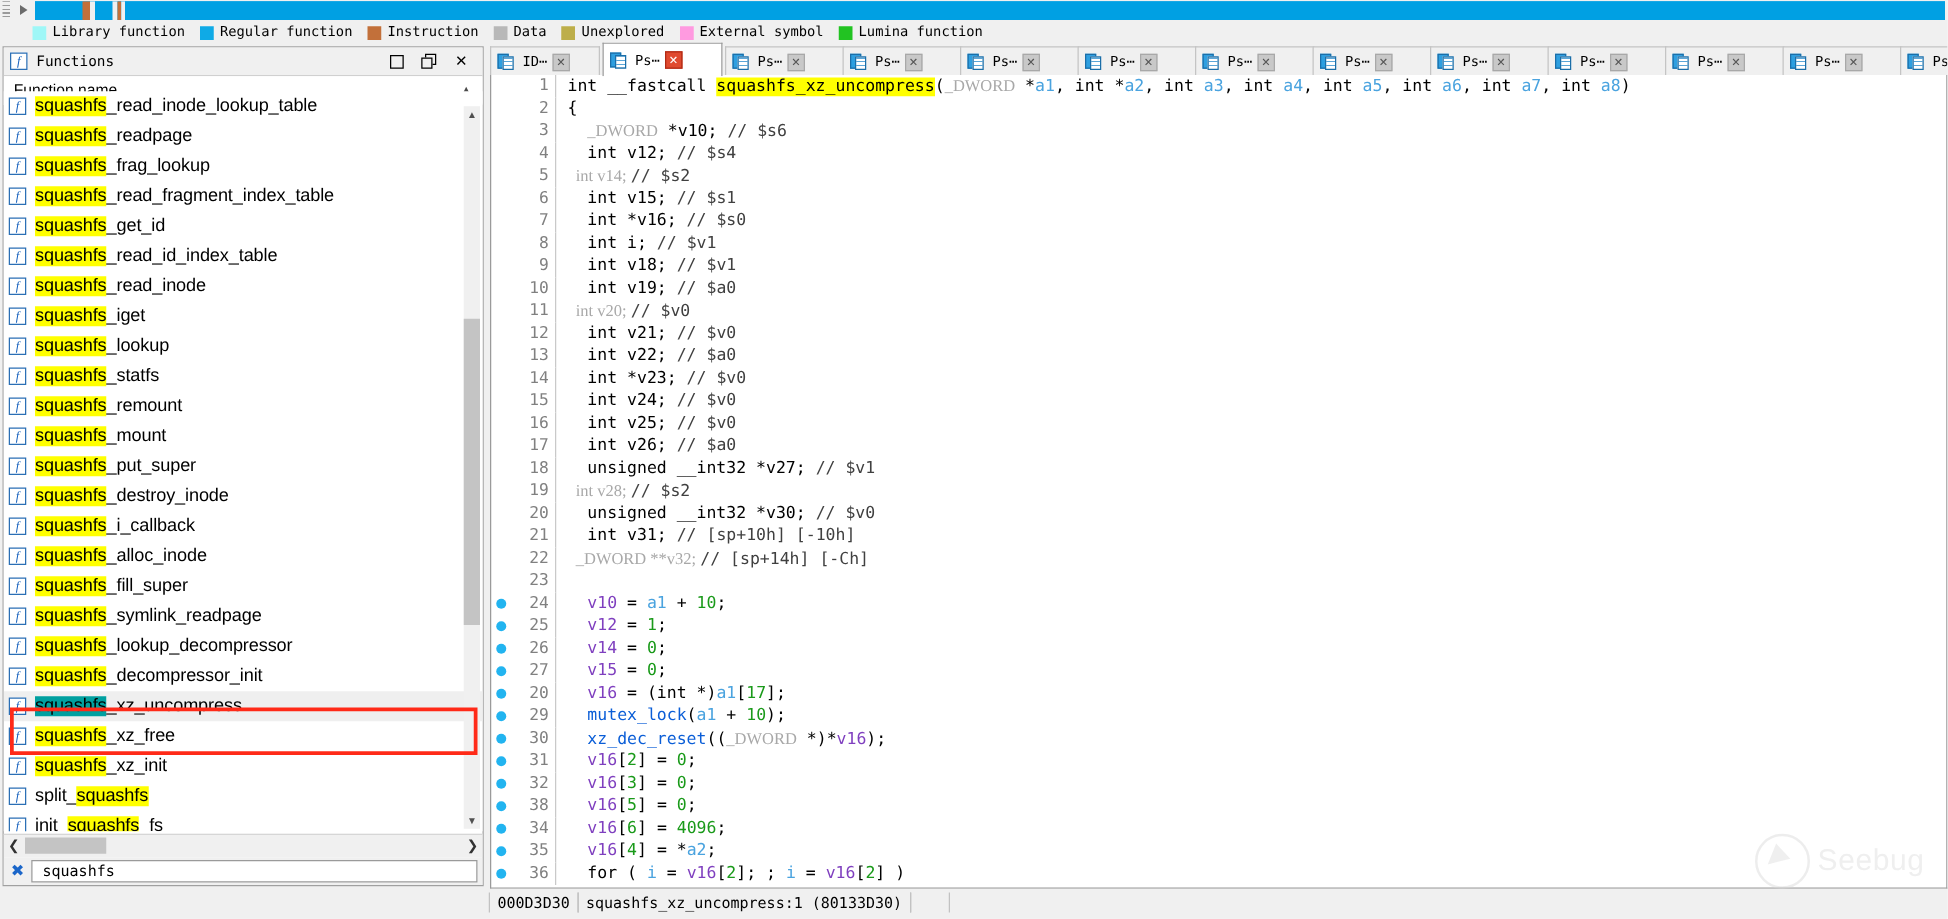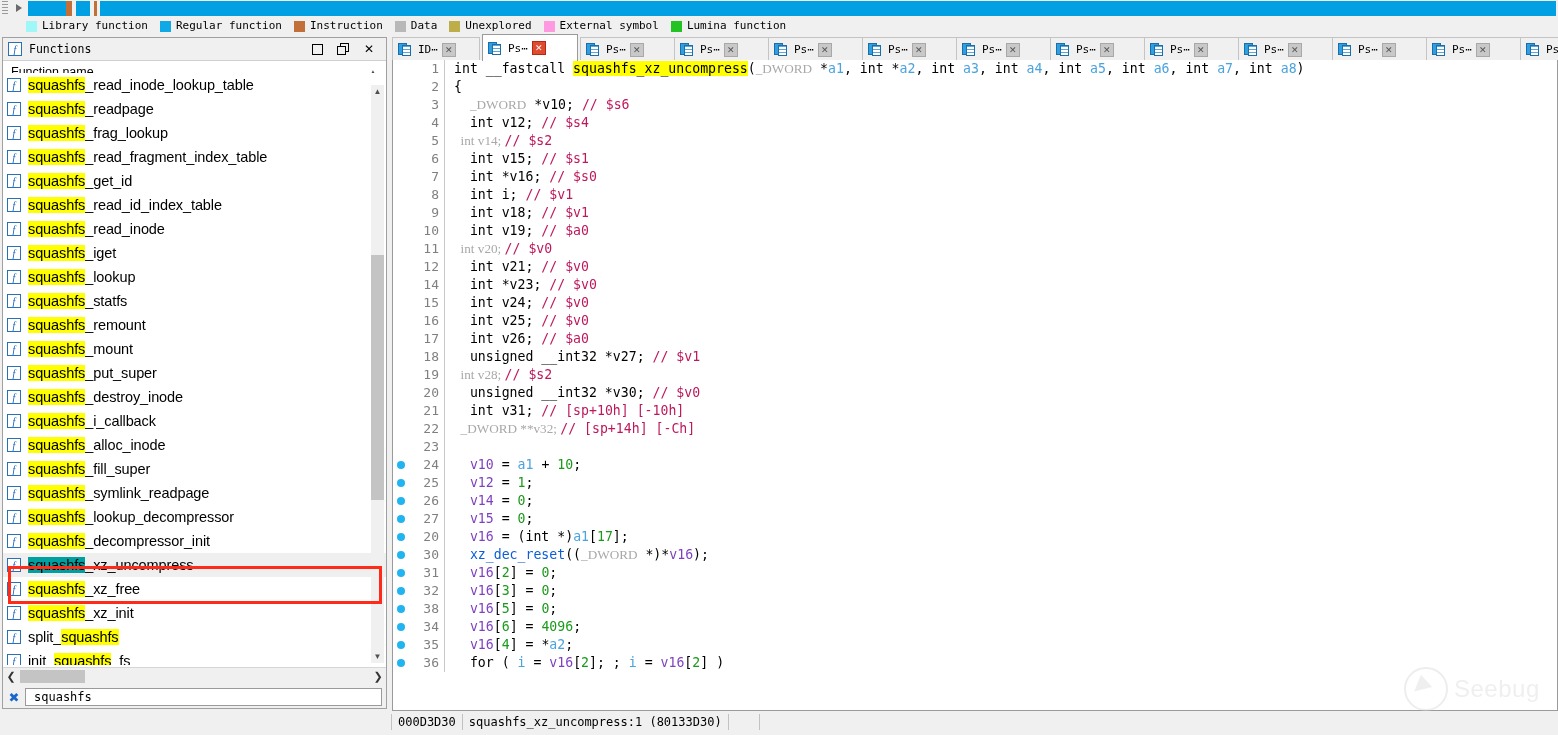--- a/index.html
+++ b/index.html
@@ -104,21 +104,21 @@
     border:1px solid #9a9a9a;border-top:none;box-sizing:border-box;overflow:hidden;}
   .codewrap{position:absolute;left:0;top:0;right:0;bottom:0;}
   .cline{height:18px;display:flex;align-items:center;white-space:pre;
     font-family:"DejaVu Sans Mono",monospace;font-size:13.2px;line-height:18px;}
   .dot{width:16px;flex:0 0 auto;display:flex;align-items:center;justify-content:center;}
   .dot.on:before{content:"";width:8px;height:8px;border-radius:50%;background:#22b4f0;display:block;}
   .lnum{width:30px;flex:0 0 auto;text-align:right;color:#808080;font-size:13px;padding-right:5px;}
   .gut{width:1px;flex:0 0 auto;height:18px;background:#c9c9c9;margin-right:9px;}
   .src{flex:1;}
   .k{color:#000;}
-  .cm{color:#be185d;}
+  .cm{color:#404040;}
   .var{color:#7f3fbf;}
   .fn{color:#0b5ed7;}
   .num{color:#1a9a1a;}
   .arg{color:#4aa3df;}
   .dim{color:#a8a8a8;font-family:Liberation Serif, serif;}
   .yh{background:#ffff00;}
 
   
   .statusbar{position:absolute;left:392px;bottom:2px;width:1166px;height:22px;background:#f0f0f0;
     display:flex;align-items:center;}
@@ -398,35 +398,37 @@
         <div class="cline"><span class="dot"></span><span class="lnum">3</span><span class="gut"></span><span class="src"><span class="k">  </span><span class="dim">_DWORD</span><span class="k"> *</span><span class="k">v10</span><span class="k">; </span><span class="cm">// $s6</span></span></div>
         <div class="cline"><span class="dot"></span><span class="lnum">4</span><span class="gut"></span><span class="src"><span class="k">  int </span><span class="k">v12</span><span class="k">; </span><span class="cm">// $s4</span></span></div>
         <div class="cline"><span class="dot"></span><span class="lnum">5</span><span class="gut"></span><span class="src"><span class="dim">  int v14; </span><span class="cm">// $s2</span></span></div>
         <div class="cline"><span class="dot"></span><span class="lnum">6</span><span class="gut"></span><span class="src"><span class="k">  int </span><span class="k">v15</span><span class="k">; </span><span class="cm">// $s1</span></span></div>
         <div class="cline"><span class="dot"></span><span class="lnum">7</span><span class="gut"></span><span class="src"><span class="k">  int *</span><span class="k">v16</span><span class="k">; </span><span class="cm">// $s0</span></span></div>
         <div class="cline"><span class="dot"></span><span class="lnum">8</span><span class="gut"></span><span class="src"><span class="k">  int </span><span class="k">i</span><span class="k">; </span><span class="cm">// $v1</span></span></div>
         <div class="cline"><span class="dot"></span><span class="lnum">9</span><span class="gut"></span><span class="src"><span class="k">  int </span><span class="k">v18</span><span class="k">; </span><span class="cm">// $v1</span></span></div>
         <div class="cline"><span class="dot"></span><span class="lnum">10</span><span class="gut"></span><span class="src"><span class="k">  int </span><span class="k">v19</span><span class="k">; </span><span class="cm">// $a0</span></span></div>
         <div class="cline"><span class="dot"></span><span class="lnum">11</span><span class="gut"></span><span class="src"><span class="dim">  int v20; </span><span class="cm">// $v0</span></span></div>
         <div class="cline"><span class="dot"></span><span class="lnum">12</span><span class="gut"></span><span class="src"><span class="k">  int </span><span class="k">v21</span><span class="k">; </span><span class="cm">// $v0</span></span></div>
+        <div class="cline"><span class="dot"></span><span class="lnum">13</span><span class="gut"></span><span class="src"><span class="k">  int </span><span class="k">v22</span><span class="k">; </span><span class="cm">// $a0</span></span></div>
         <div class="cline"><span class="dot"></span><span class="lnum">14</span><span class="gut"></span><span class="src"><span class="k">  int *</span><span class="k">v23</span><span class="k">; </span><span class="cm">// $v0</span></span></div>
         <div class="cline"><span class="dot"></span><span class="lnum">15</span><span class="gut"></span><span class="src"><span class="k">  int </span><span class="k">v24</span><span class="k">; </span><span class="cm">// $v0</span></span></div>
         <div class="cline"><span class="dot"></span><span class="lnum">16</span><span class="gut"></span><span class="src"><span class="k">  int </span><span class="k">v25</span><span class="k">; </span><span class="cm">// $v0</span></span></div>
         <div class="cline"><span class="dot"></span><span class="lnum">17</span><span class="gut"></span><span class="src"><span class="k">  int </span><span class="k">v26</span><span class="k">; </span><span class="cm">// $a0</span></span></div>
         <div class="cline"><span class="dot"></span><span class="lnum">18</span><span class="gut"></span><span class="src"><span class="k">  unsigned __int32 *</span><span class="k">v27</span><span class="k">; </span><span class="cm">// $v1</span></span></div>
         <div class="cline"><span class="dot"></span><span class="lnum">19</span><span class="gut"></span><span class="src"><span class="dim">  int v28; </span><span class="cm">// $s2</span></span></div>
         <div class="cline"><span class="dot"></span><span class="lnum">20</span><span class="gut"></span><span class="src"><span class="k">  unsigned __int32 *</span><span class="k">v30</span><span class="k">; </span><span class="cm">// $v0</span></span></div>
         <div class="cline"><span class="dot"></span><span class="lnum">21</span><span class="gut"></span><span class="src"><span class="k">  int </span><span class="k">v31</span><span class="k">; </span><span class="cm">// [sp+10h] [-10h]</span></span></div>
         <div class="cline"><span class="dot"></span><span class="lnum">22</span><span class="gut"></span><span class="src"><span class="dim">  _DWORD **v32; </span><span class="cm">// [sp+14h] [-Ch]</span></span></div>
         <div class="cline"><span class="dot"></span><span class="lnum">23</span><span class="gut"></span><span class="src"></span></div>
         <div class="cline"><span class="dot on"></span><span class="lnum">24</span><span class="gut"></span><span class="src"><span class="k">  </span><span class="var">v10</span><span class="k"> = </span><span class="arg">a1</span><span class="k"> + </span><span class="num">10</span><span class="k">;</span></span></div>
         <div class="cline"><span class="dot on"></span><span class="lnum">25</span><span class="gut"></span><span class="src"><span class="k">  </span><span class="var">v12</span><span class="k"> = </span><span class="num">1</span><span class="k">;</span></span></div>
         <div class="cline"><span class="dot on"></span><span class="lnum">26</span><span class="gut"></span><span class="src"><span class="k">  </span><span class="var">v14</span><span class="k"> = </span><span class="num">0</span><span class="k">;</span></span></div>
         <div class="cline"><span class="dot on"></span><span class="lnum">27</span><span class="gut"></span><span class="src"><span class="k">  </span><span class="var">v15</span><span class="k"> = </span><span class="num">0</span><span class="k">;</span></span></div>
         <div class="cline"><span class="dot on"></span><span class="lnum">20</span><span class="gut"></span><span class="src"><span class="k">  </span><span class="var">v16</span><span class="k"> = (int *)</span><span class="arg">a1</span><span class="k">[</span><span class="num">17</span><span class="k">];</span></span></div>
+        <div class="cline"><span class="dot on"></span><span class="lnum">29</span><span class="gut"></span><span class="src"><span class="k">  </span><span class="fn">mutex_lock</span><span class="k">(</span><span class="arg">a1</span><span class="k"> + </span><span class="num">10</span><span class="k">);</span></span></div>
         <div class="cline"><span class="dot on"></span><span class="lnum">30</span><span class="gut"></span><span class="src"><span class="k">  </span><span class="fn">xz_dec_reset</span><span class="k">((</span><span class="dim">_DWORD</span><span class="k"> *)*</span><span class="var">v16</span><span class="k">);</span></span></div>
         <div class="cline"><span class="dot on"></span><span class="lnum">31</span><span class="gut"></span><span class="src"><span class="k">  </span><span class="var">v16</span><span class="k">[</span><span class="num">2</span><span class="k">] = </span><span class="num">0</span><span class="k">;</span></span></div>
         <div class="cline"><span class="dot on"></span><span class="lnum">32</span><span class="gut"></span><span class="src"><span class="k">  </span><span class="var">v16</span><span class="k">[</span><span class="num">3</span><span class="k">] = </span><span class="num">0</span><span class="k">;</span></span></div>
         <div class="cline"><span class="dot on"></span><span class="lnum">38</span><span class="gut"></span><span class="src"><span class="k">  </span><span class="var">v16</span><span class="k">[</span><span class="num">5</span><span class="k">] = </span><span class="num">0</span><span class="k">;</span></span></div>
         <div class="cline"><span class="dot on"></span><span class="lnum">34</span><span class="gut"></span><span class="src"><span class="k">  </span><span class="var">v16</span><span class="k">[</span><span class="num">6</span><span class="k">] = </span><span class="num">4096</span><span class="k">;</span></span></div>
         <div class="cline"><span class="dot on"></span><span class="lnum">35</span><span class="gut"></span><span class="src"><span class="k">  </span><span class="var">v16</span><span class="k">[</span><span class="num">4</span><span class="k">] = *</span><span class="arg">a2</span><span class="k">;</span></span></div>
         <div class="cline"><span class="dot on"></span><span class="lnum">36</span><span class="gut"></span><span class="src"><span class="k">  for ( </span><span class="arg">i</span><span class="k"> = </span><span class="var">v16</span><span class="k">[</span><span class="num">2</span><span class="k">]; ; </span><span class="arg">i</span><span class="k"> = </span><span class="var">v16</span><span class="k">[</span><span class="num">2</span><span class="k">] )</span></span></div>
       </div>
   </div>
 

